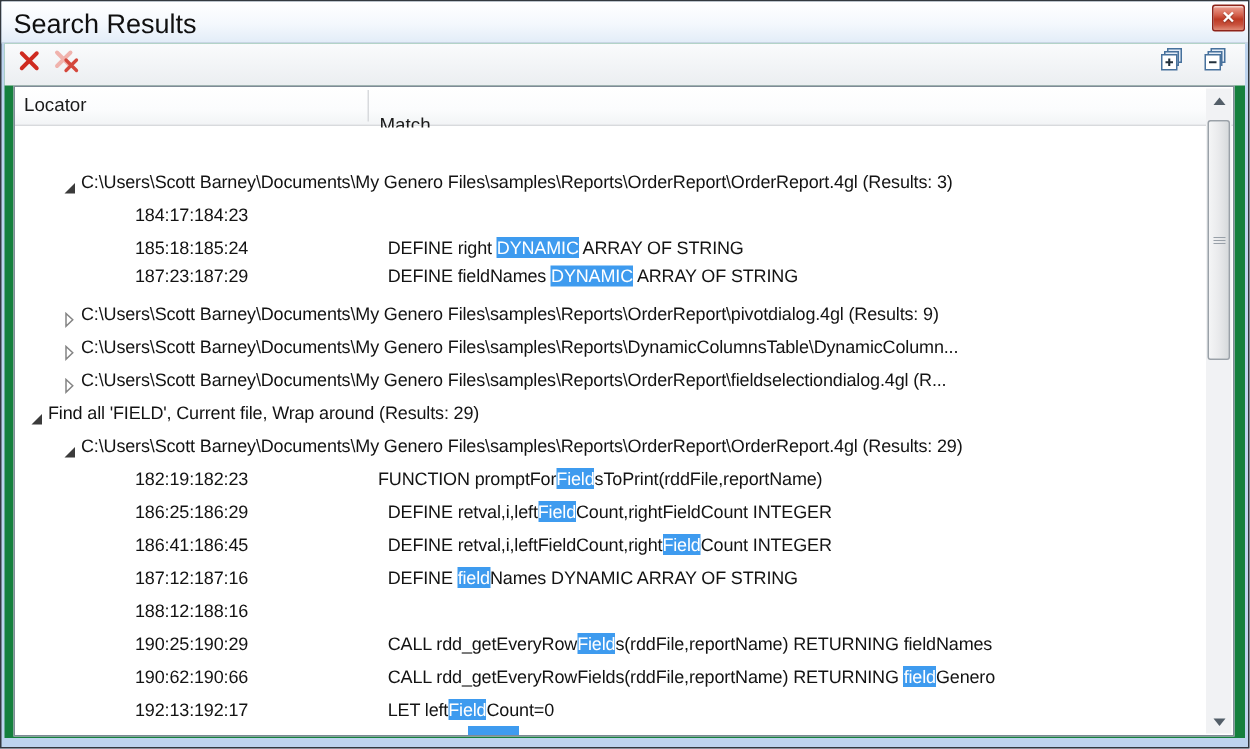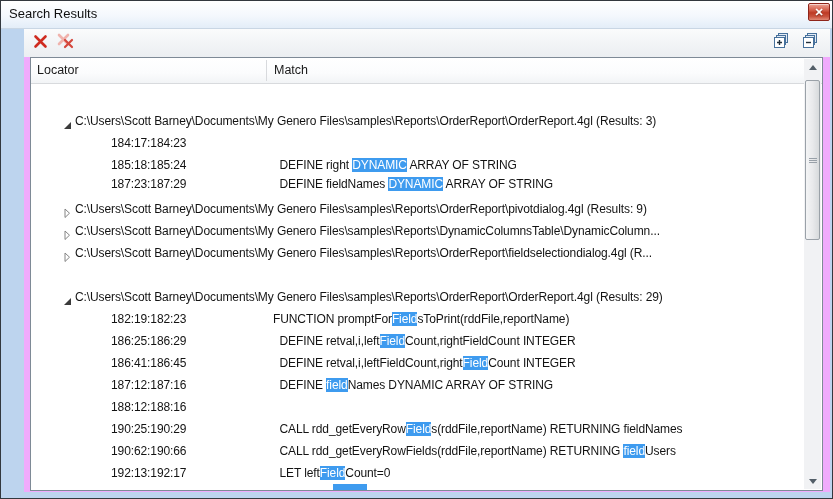--- a/index.html
+++ b/index.html
@@ -16,36 +16,35 @@
     border: 1px solid #33383e;
     background: #bdd4ee;
   }
   .titlebar {
     position: absolute; left: 0; right: 0; top: 0; height: 28px;
     background: linear-gradient(180deg, #ffffff 0%, #f4f8fd 55%, #e3edf8 100%);
     border-bottom: 1px solid #c9d6e4;
   }
   .title-text {
     position: absolute; left: 8px; top: 5px;
-    font-size: 13px; color: #101010;
+    font-size: 18px; color: #101010;
   }
   .close-btn {
     position: absolute; right: 2px; top: 2px; width: 22px; height: 18px;
     border: 1px solid #8e241a; border-radius: 2px;
     background: linear-gradient(180deg, #eda395 0%, #d4604c 38%, #bd3a24 55%, #c9523d 78%, #e08a76 100%);
     box-shadow: inset 0 1px 0 rgba(255,255,255,.55);
     color: #ffffff; font-size: 11px; font-weight: bold;
     text-align: center; line-height: 16px; cursor: default;
     text-shadow: 0 1px 1px rgba(0,0,0,.35);
   }
   
   .client {
     position: absolute; left: 2px; right: 2px; top: 28px; bottom: 6px;
-    background: #f0abfc;
-    margin-left: 21px;
+    background: #15803d;
   }
   .toolbar {
     position: absolute; left: 0; right: 0; top: 0; height: 28px;
     background: linear-gradient(180deg, #fafbfc, #ebeef1);
   }
   .tb-btn {
     position: absolute; top: 3px; width: 24px; height: 22px;
     display: flex; align-items: center; justify-content: center;
   }
   .tb-remove { left: 4px; }
@@ -58,21 +57,21 @@
     border: 1px solid #7e8a96;
     background: #ffffff;
   }
   .header {
     position: absolute; left: 0; right: 0; top: 0; height: 26px;
     background: linear-gradient(180deg, #ffffff 0%, #fbfcfd 60%, #f2f4f6 100%);
     border-bottom: 1px solid #d8dadd;
     font-size: 12.5px; color: #1a1a1a;
   }
   .header .h-locator { position: absolute; left: 6px; top: 5px; }
-  .header .h-match   { position: absolute; left: 243px; top: 5px; }
+  .header .h-match   { position: absolute; left: 243px; top: 18px; }
   .header .h-div     { position: absolute; left: 235px; top: 2px; bottom: 2px; width: 1px; background: #d8dadd; }
   .viewport {
     position: absolute; left: 0; right: 0; top: 27px; bottom: 0;
     overflow: hidden; background: #ffffff;
     font-size: 12px; color: #131313; letter-spacing: -0.1px;
   }
   .row { position: absolute; left: 1px; right: 18px; height: 22px; line-height: 22px; overflow: hidden; white-space: nowrap; }
   .arrow { position: absolute; top: 6px; width: 11px; height: 11px; }
   .arrow.a0 { left: 8px; }
   .arrow.a1 { left: 30px; }
@@ -191,20 +190,26 @@
                 <polygon points="3,1 3,9.5 7.5,5.2" fill="#ffffff" stroke="#848484" stroke-width="1"></polygon>
               </svg></span>
             <span class="lab l1">C:\Users\Scott Barney\Documents\My Genero Files\samples\Reports\DynamicColumnsTable\DynamicColumn...</span>
           </div>
           <div class="row" style="top: 157px;">
             <span class="arrow a1"><svg width="11" height="11" viewBox="0 0 11 11">
                 <polygon points="3,1 3,9.5 7.5,5.2" fill="#ffffff" stroke="#848484" stroke-width="1"></polygon>
               </svg></span>
             <span class="lab l1">C:\Users\Scott Barney\Documents\My Genero Files\samples\Reports\OrderReport\fieldselectiondialog.4gl (R...</span>
           </div>
+          <div class="row" style="top: 179px;">
+            <span class="arrow a0"><svg width="11" height="11" viewBox="0 0 11 11">
+                <polygon points="9,2 9,9 2,9" fill="#3b3b3b"></polygon>
+              </svg></span>
+            <span class="lab l0">Find all 'FIELD', Current file, Wrap around (Results: 29)</span>
+          </div>
           <div class="row" style="top: 201px;">
             <span class="arrow a1"><svg width="11" height="11" viewBox="0 0 11 11">
                 <polygon points="9,2 9,9 2,9" fill="#3b3b3b"></polygon>
               </svg></span>
             <span class="lab l1">C:\Users\Scott Barney\Documents\My Genero Files\samples\Reports\OrderReport\OrderReport.4gl (Results: 29)</span>
           </div>
           <div class="row" style="top: 223px;">
             <span class="loc">182:19:182:23</span>
             <span class="match"><span>FUNCTION promptFor</span><span class="hl">Field</span><span>sToPrint(rddFile,reportName)</span></span>
           </div>
@@ -222,21 +227,21 @@
           </div>
           <div class="row" style="top: 311px;">
             <span class="loc">188:12:188:16</span>
           </div>
           <div class="row" style="top: 333px;">
             <span class="loc">190:25:190:29</span>
             <span class="match"><span>  CALL rdd_getEveryRow</span><span class="hl">Field</span><span>s(rddFile,reportName) RETURNING fieldNames</span></span>
           </div>
           <div class="row" style="top: 355px;">
             <span class="loc">190:62:190:66</span>
-            <span class="match"><span>  CALL rdd_getEveryRowFields(rddFile,reportName) RETURNING </span><span class="hl">field</span><span>Users</span></span>
+            <span class="match"><span>  CALL rdd_getEveryRowFields(rddFile,reportName) RETURNING </span><span class="hl">field</span><span>Genero</span></span>
           </div>
           <div class="row" style="top: 377px;">
             <span class="loc">192:13:192:17</span>
             <span class="match"><span>  LET left</span><span class="hl">Field</span><span>Count=0</span></span>
           </div>
           <div class="partial" style="top: 399px;"></div>
         </div>
 
       <div class="vscroll">
         <div class="sb-btn up">

